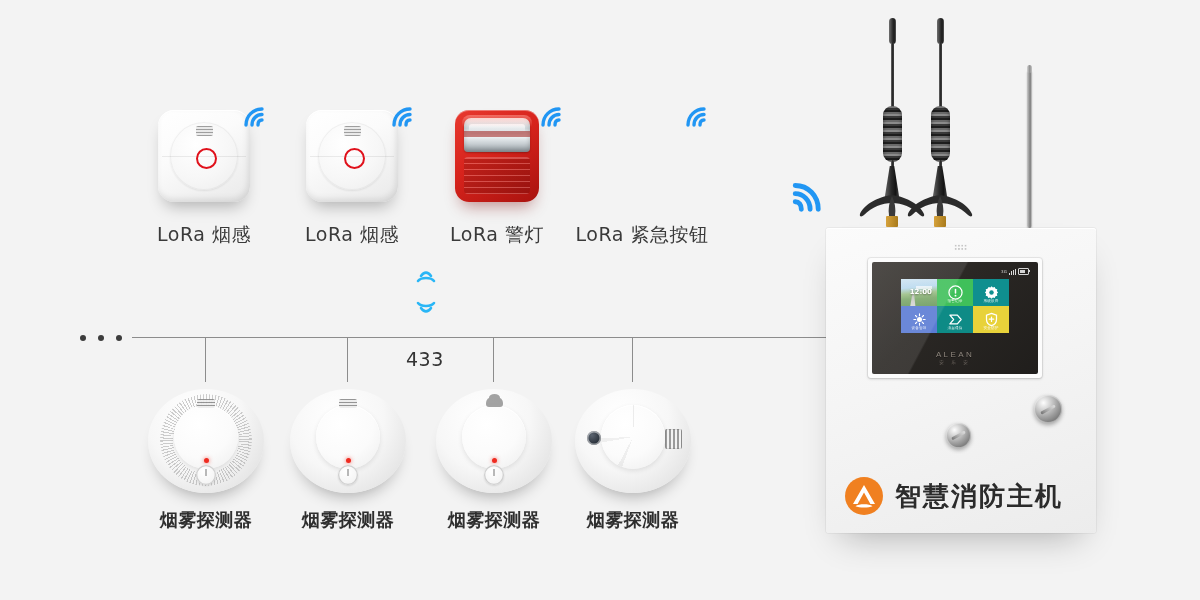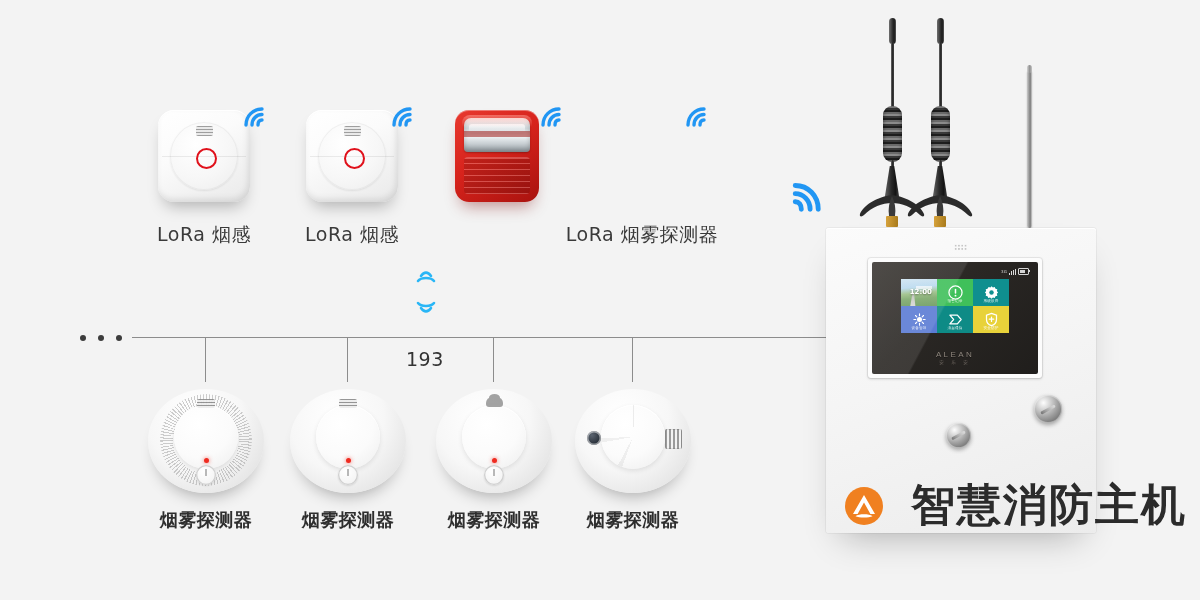--- a/index.html
+++ b/index.html
@@ -353,22 +353,22 @@
     content:"";position:absolute;left:50%;top:50%;width:58%;height:3px;
     margin:-1.5px 0 0 -29%;
     background:linear-gradient(to right,rgba(60,60,60,.55),rgba(255,255,255,.55));
     border-radius:2px;transform:rotate(-28deg);
   }
 
   .brand{position:absolute;display:flex;align-items:center;gap:11px;}
   .brand-mark{width:40px;height:40px;flex:0 0 40px;}
   .brand-mark svg{width:100%;height:100%;display:block;}
   .brand-text{
-    font-size:44px;font-weight:700;color:#2b2b2b;letter-spacing:2px;
-    font-family:"DejaVu Sans","Liberation Sans",sans-serif;white-space:nowrap;margin-left:16px;
+    font-size:26px;font-weight:700;color:#2b2b2b;letter-spacing:2px;
+    font-family:"DejaVu Sans","Liberation Sans",sans-serif;white-space:nowrap;
   }
 </style>
 </head>
 <body>
 
 <div class="stage">
 
   <div class="sq-sensor" style="left:158px;top:110px;">
     <div class="sq-seam"></div>
     <div class="sq-vent"></div>
@@ -408,31 +408,32 @@
   </div>
   <div class="wifi" style="left:537px;top:98px;">
     <svg viewBox="0 0 34 30">
       <g fill="none" stroke="#2196f3" stroke-linecap="round">
         <path d="M6 27 C6 18 13 11 22 11" stroke-width="3.4"></path>
         <path d="M12 27 C12 21 16.5 16.5 22 16.5" stroke-width="3.4"></path>
         <path d="M18 27 C18 24 19.5 22 22 22" stroke-width="3.4"></path>
       </g>
     </svg>
   </div>
+  <div class="dev-label" style="left:417px;top:222px;width:160px;">LoRa 警灯</div>
 
   <div class="wifi" style="left:682px;top:98px;">
     <svg viewBox="0 0 34 30">
       <g fill="none" stroke="#2196f3" stroke-linecap="round">
         <path d="M6 27 C6 18 13 11 22 11" stroke-width="3.4"></path>
         <path d="M12 27 C12 21 16.5 16.5 22 16.5" stroke-width="3.4"></path>
         <path d="M18 27 C18 24 19.5 22 22 22" stroke-width="3.4"></path>
       </g>
     </svg>
   </div>
-  <div class="dev-label" style="left:558px;top:222px;width:168px;">LoRa 烟雾探测器</div>
+  <div class="dev-label" style="left:558px;top:222px;width:168px;">LoRa 紧急按钮</div>
 
   <div class="lora-mark" style="left:366px;top:262px;">
     <div class="arcs">
       <svg viewBox="0 0 28 56">
         <g fill="none" stroke="#29b6f6" stroke-linecap="round">
           <path d="M6 17 C9 13 19 13 22 17" stroke-width="2.6"></path>
           <path d="M9 12 C12 7.5 16 7.5 19 12" stroke-width="2.6"></path>
           <path d="M6 39 C9 43 19 43 22 39" stroke-width="2.6"></path>
           <path d="M9 44 C12 48.5 16 48.5 19 44" stroke-width="2.6"></path>
         </g>
@@ -444,21 +445,21 @@
   <div class="dot3" style="left:98px;top:335px;"></div>
   <div class="dot3" style="left:116px;top:335px;"></div>
 
   <div class="bus bus-h" style="left:132px;top:337px;width:700px;"></div>
 
   <div class="bus bus-v" style="left:205px;top:337px;height:45px;"></div>
   <div class="bus bus-v" style="left:347px;top:337px;height:45px;"></div>
   <div class="bus bus-v" style="left:493px;top:337px;height:45px;"></div>
   <div class="bus bus-v" style="left:632px;top:337px;height:45px;"></div>
 
-  <div class="bus-433" style="left:406px;top:348px;">193</div>
+  <div class="bus-433" style="left:406px;top:348px;">433</div>
 
   <div class="rsd" style="left:148px;top:383px;">
     <div class="base"></div>
     <div class="teeth"></div>
     <div class="cap"></div>
     <div class="vent"></div>
     <div class="led"></div>
     <div class="btn"></div>
   </div>
   <div class="dev-label small" style="left:126px;top:508px;width:160px;">烟雾探测器</div>

